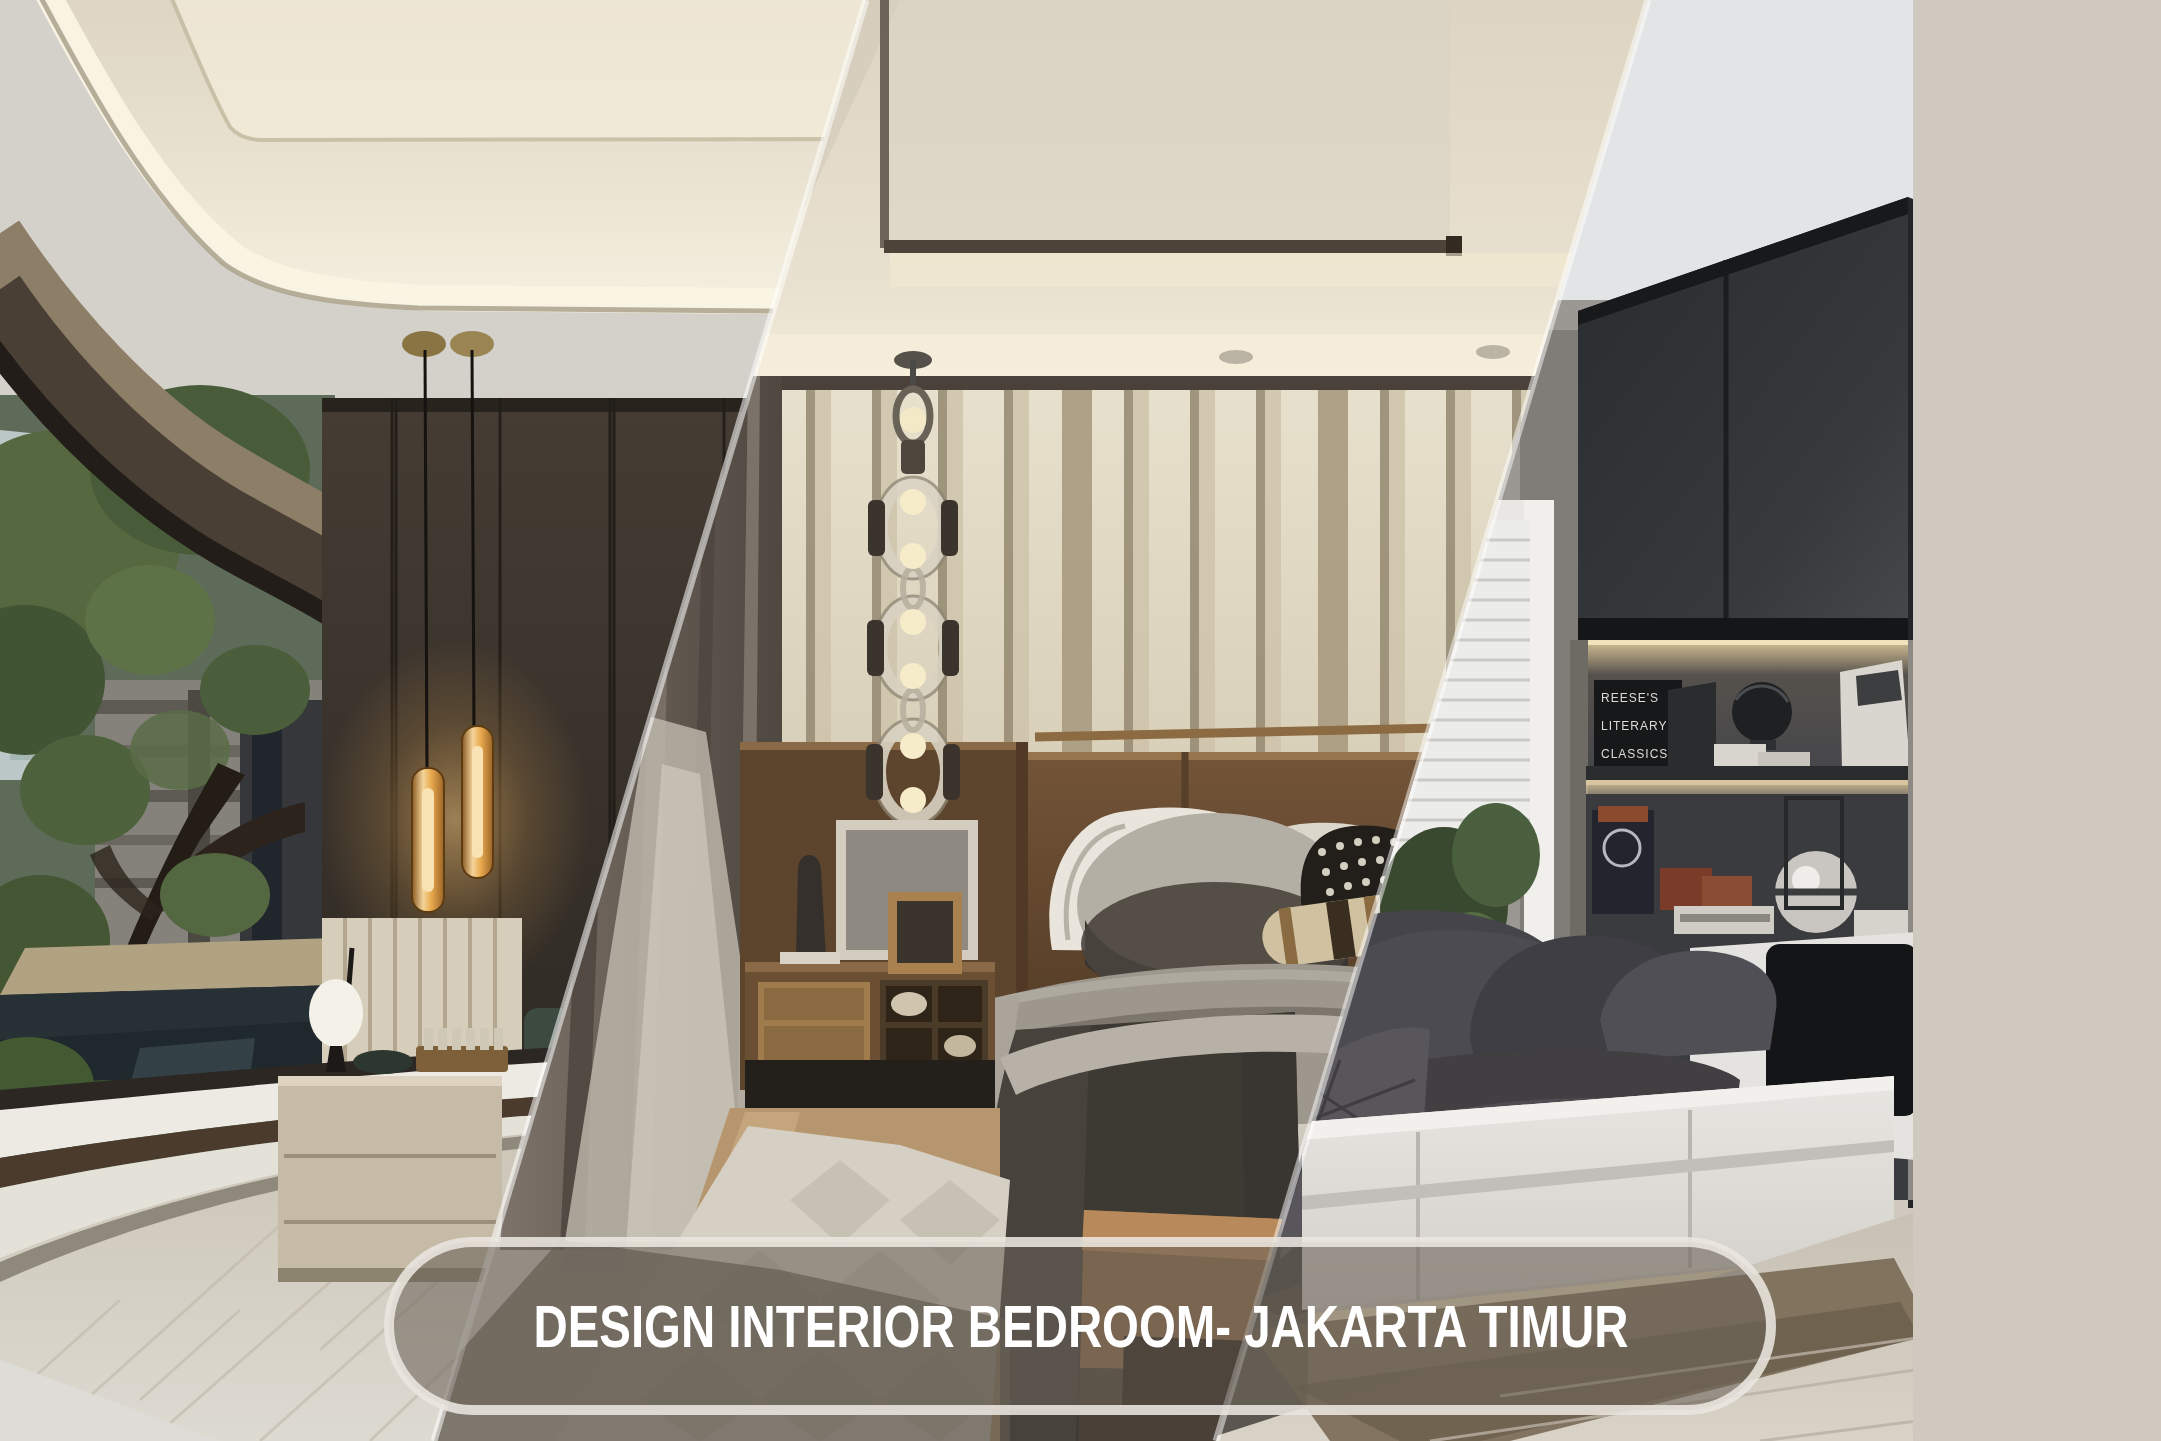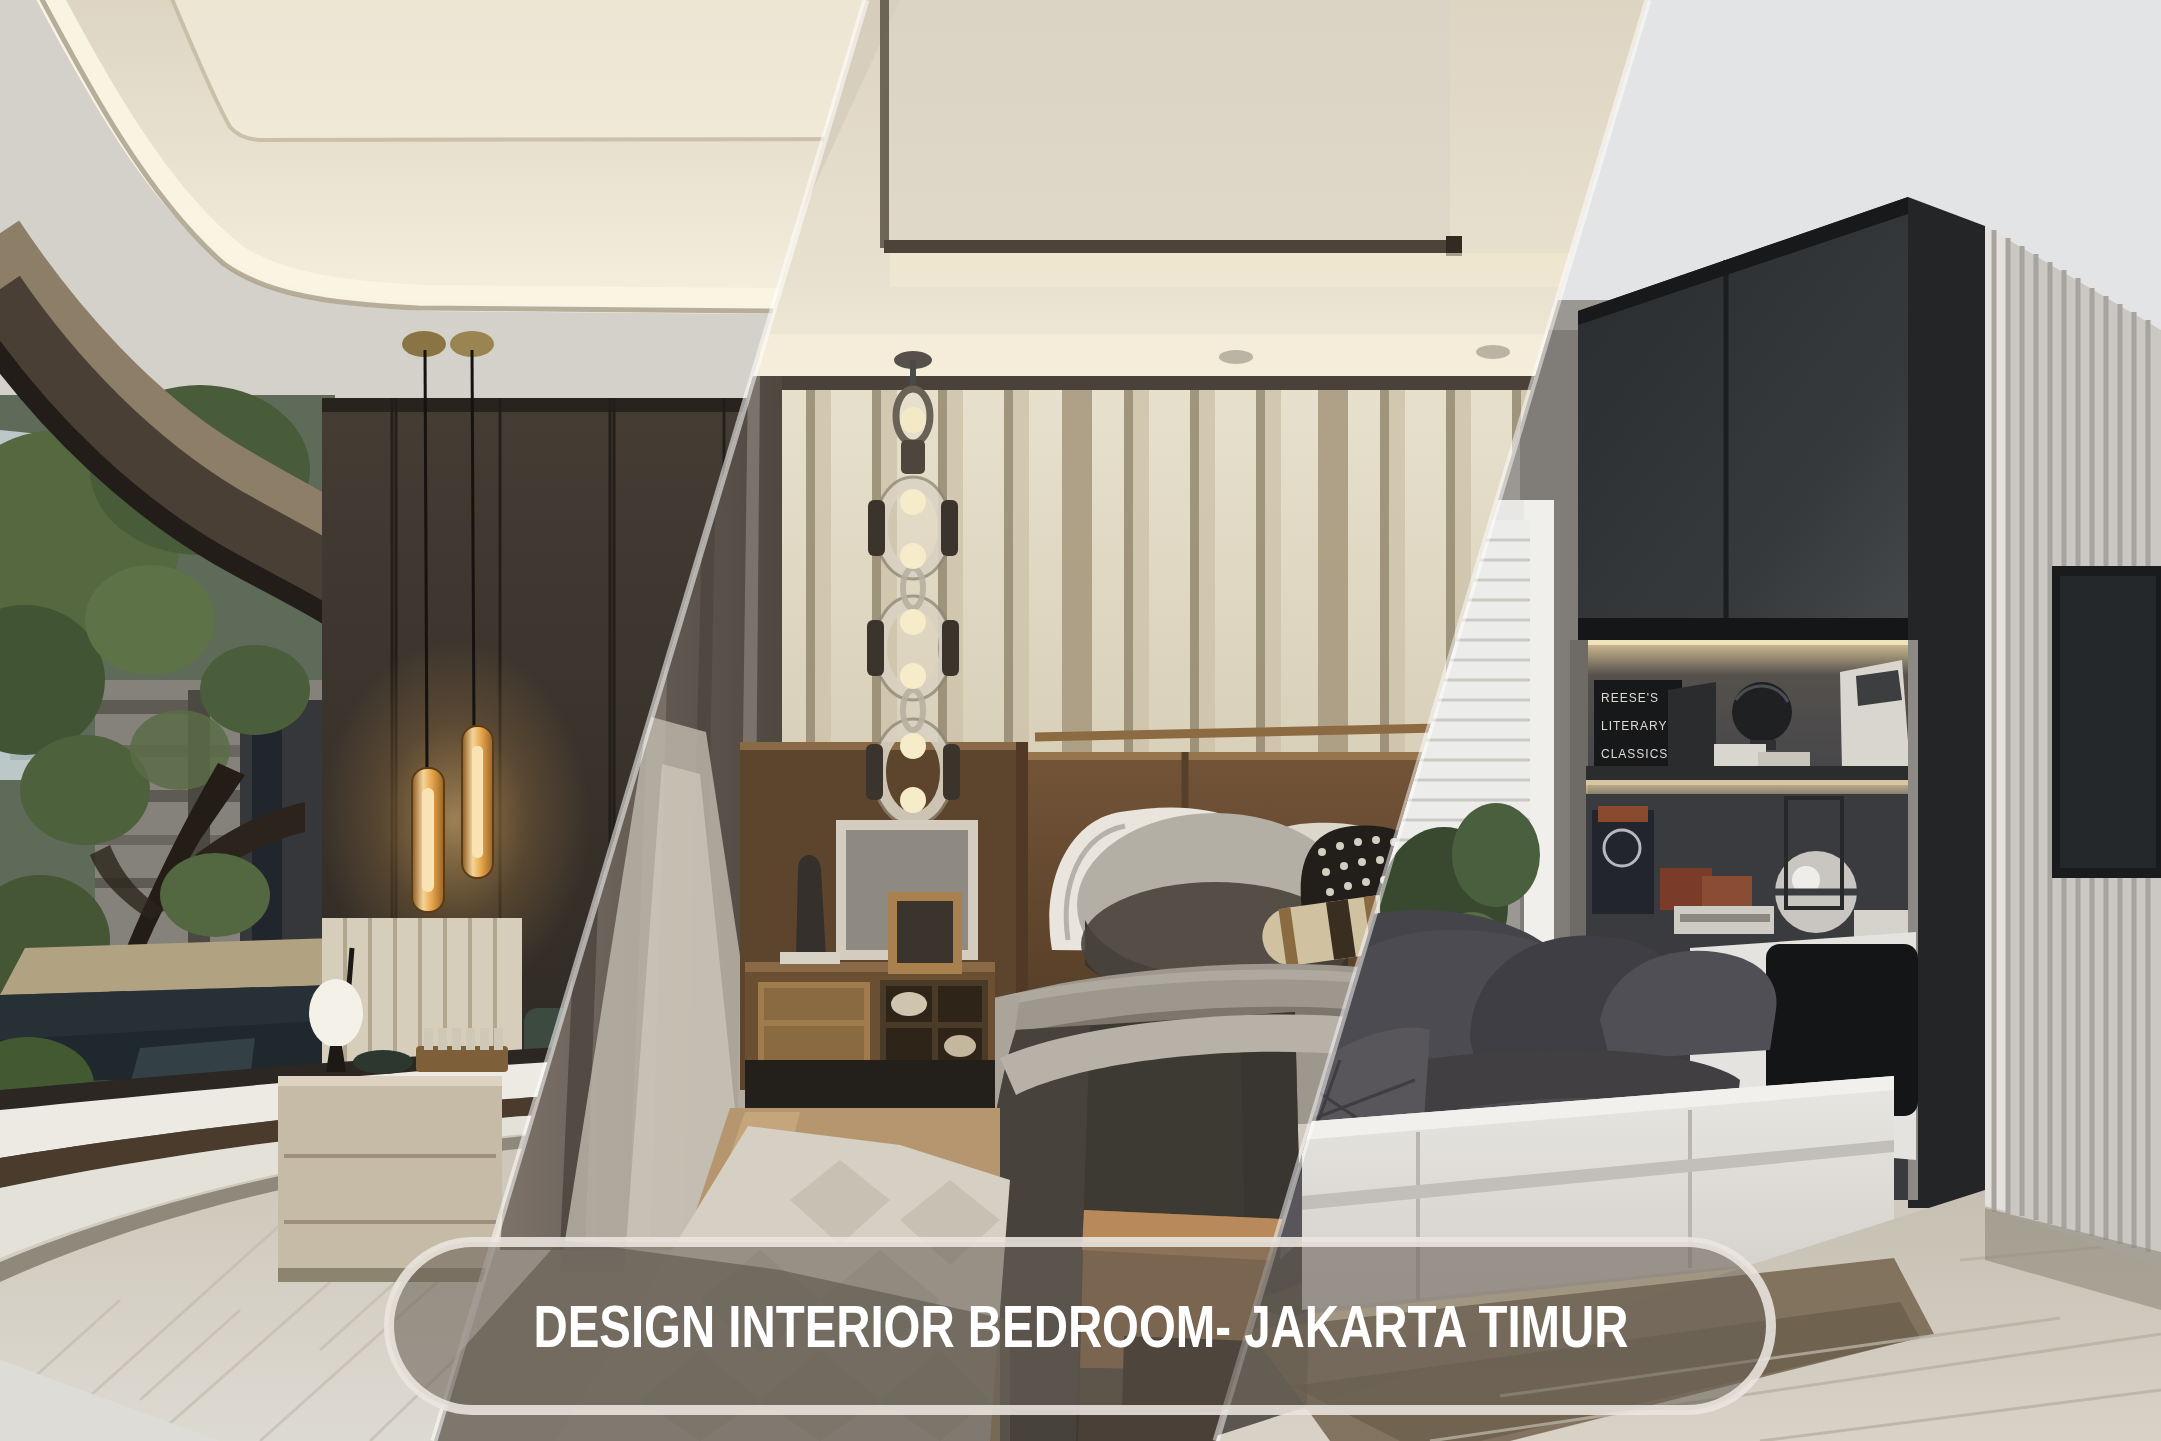--- a/index.html
+++ b/index.html
@@ -1,16 +1,16 @@
 <!DOCTYPE html>
 <html><head>
 <meta charset="utf-8">
 <style>
 html,body{margin:0;padding:0;background:#cfc9bf;}
-#stage{width:2161px;height:1441px;position:relative;overflow:hidden;font-family:"Liberation Sans",sans-serif;}
+#stage{width:1913px;height:1441px;position:relative;overflow:hidden;font-family:"Liberation Sans",sans-serif;}
 svg{display:block;}
 </style>
 </head>
 <body>
 <div id="stage">
 <svg width="2161" height="1441" viewBox="0 0 2161 1441">
 <defs>
 <clipPath id="clipA">
           <polygon points="0,0 866,0 434,1441 0,1441"></polygon>
         </clipPath>

